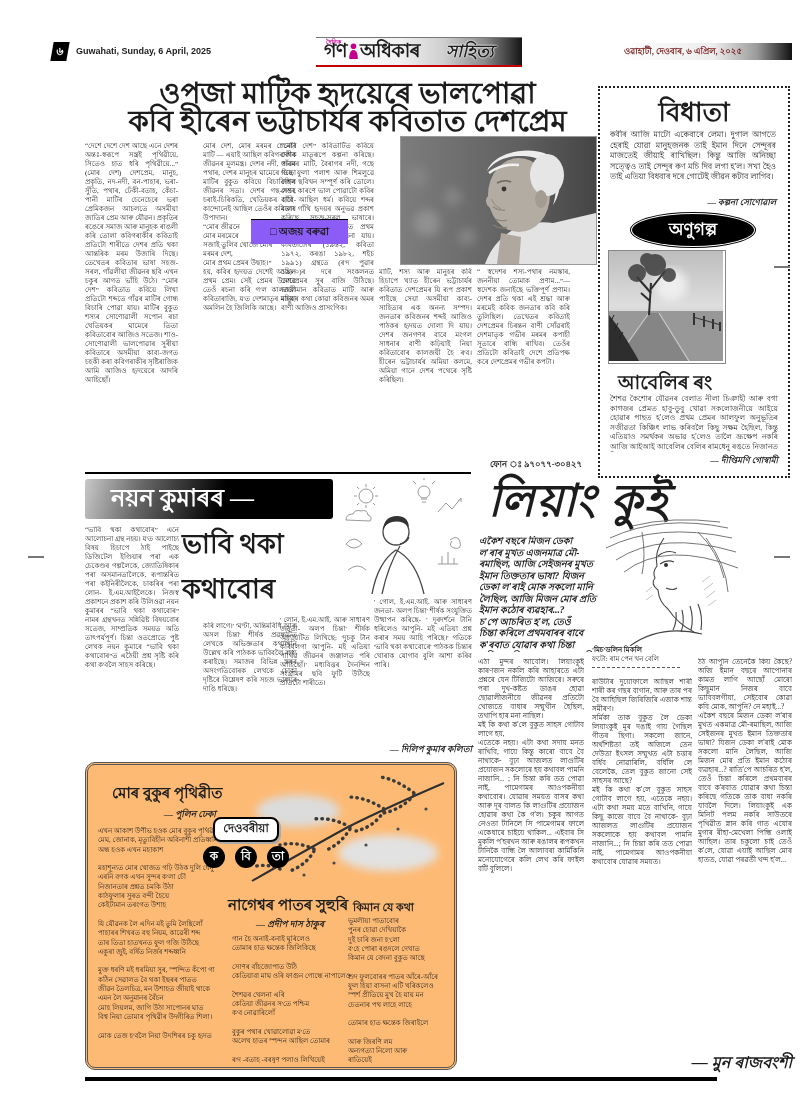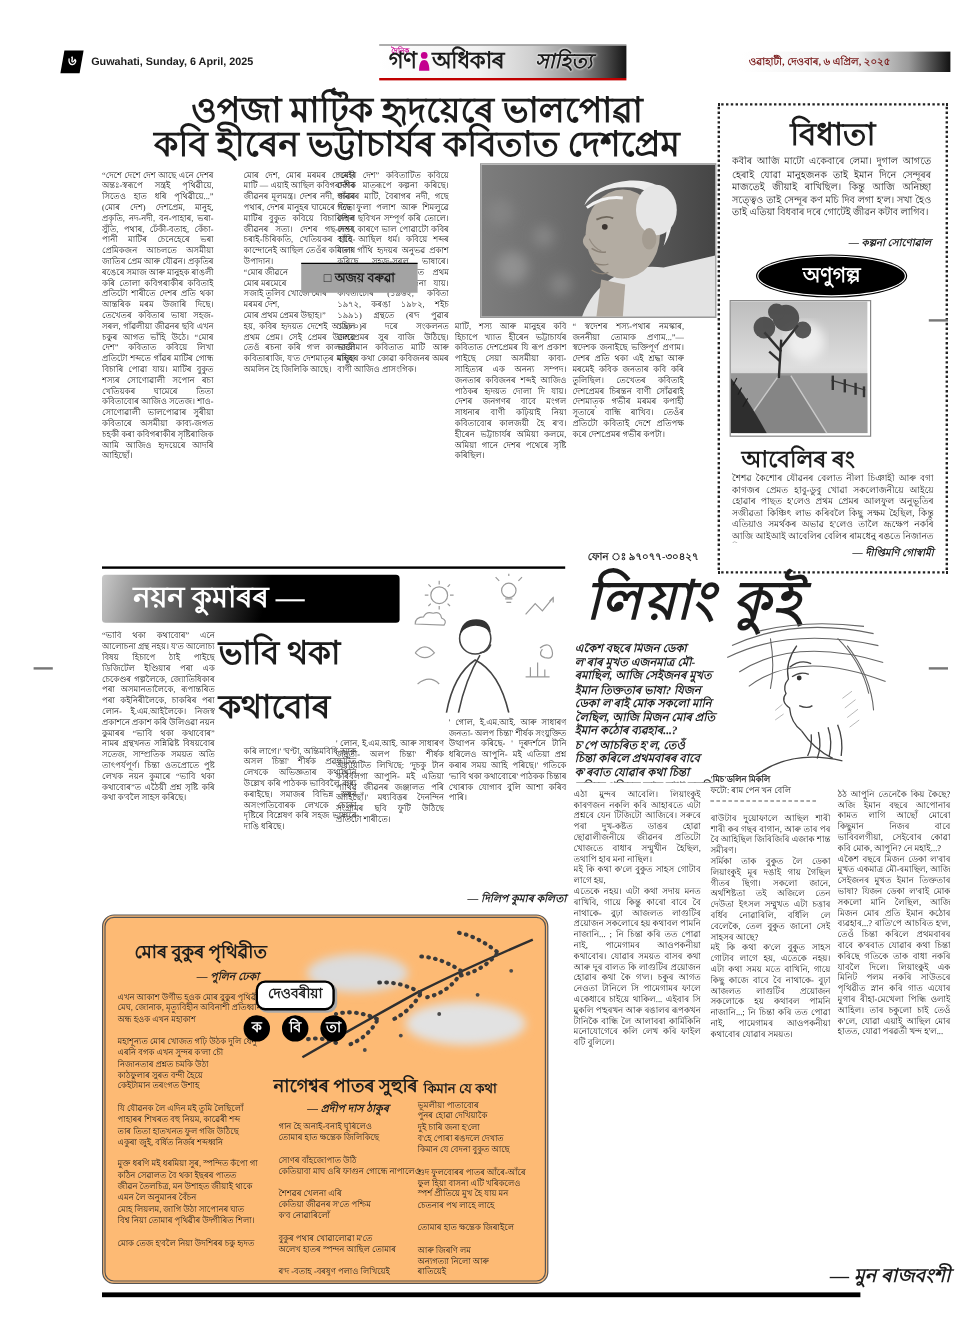--- a/index.html
+++ b/index.html
@@ -18,21 +18,21 @@
         display:flex;align-items:center;padding:0 8px;box-sizing:border-box;}
   .mast .m1{font-size:19px;font-weight:900;letter-spacing:-.5px;}
   .mast .sec{font-size:17px;font-weight:bold;font-style:italic;margin-left:26px;
              text-shadow:0 0 2px #fff,0 0 2px #fff;}
   .mast .dainik{position:absolute;top:-1px;left:10px;font-size:6px;color:#c4008f;font-weight:bold;}
   .date-as{background:linear-gradient(90deg,#ffffff 0%,#ededed 55%,#9a9a9a 80%,#111 100%);
            font-size:8.5px;font-weight:bold;color:#7b1d1d;line-height:17px;
            padding-left:6px;box-sizing:border-box;}
   
   .headline{font-size:29px;font-weight:bold;text-align:center;line-height:31px;letter-spacing:0;}
-  .byline-box{border-top:1.5px solid #000;background:#a3a3a3;text-align:center;
+  .byline-box{border-top:1.5px solid #000;background:#8b5cf6;text-align:center;
               font-size:10.5px;font-weight:bold;padding-top:4px;}
   .phone{font-size:8.5px;font-weight:bold;text-align:center;}
   .rule{background:#000;}
   .tick{background:#777;}
   
   .sidebar{border:2px dotted #222;box-sizing:border-box;}
   .sb-title{font-size:26px;font-weight:bold;text-align:center;}
   .sb-poem{font-size:8px;line-height:10.5px;text-align:justify;overflow:hidden;}
   .sb-by{font-size:8.5px;text-align:right;}
   .oval{background:#000;color:#fff;border-radius:50%;display:flex;align-items:center;

